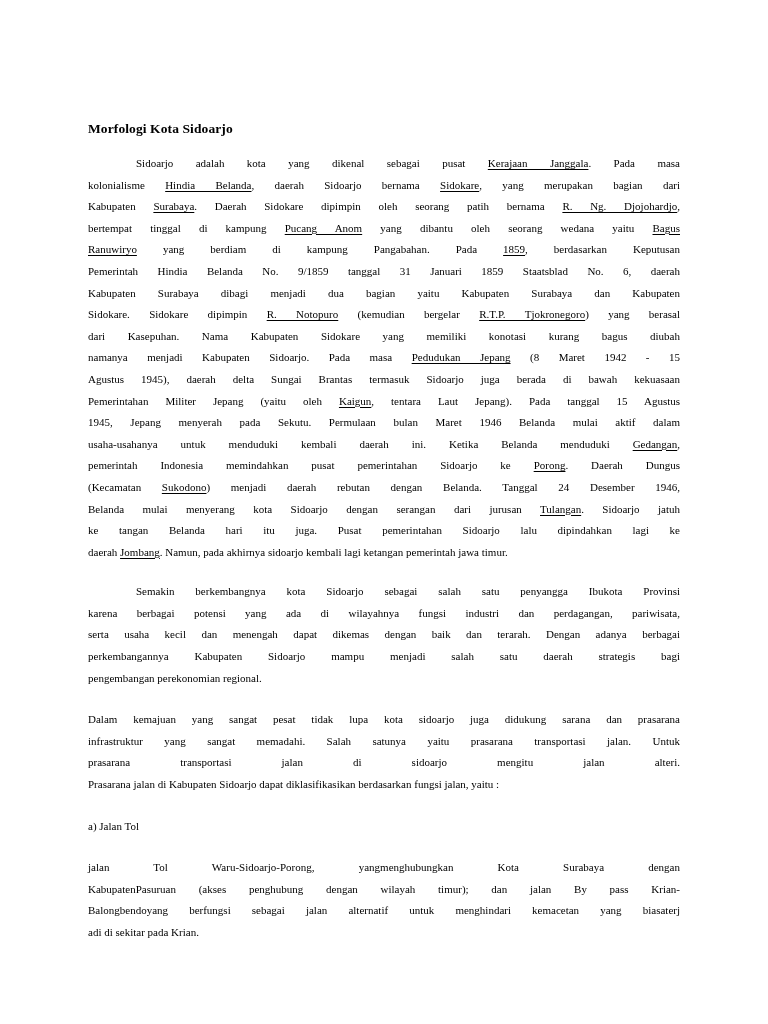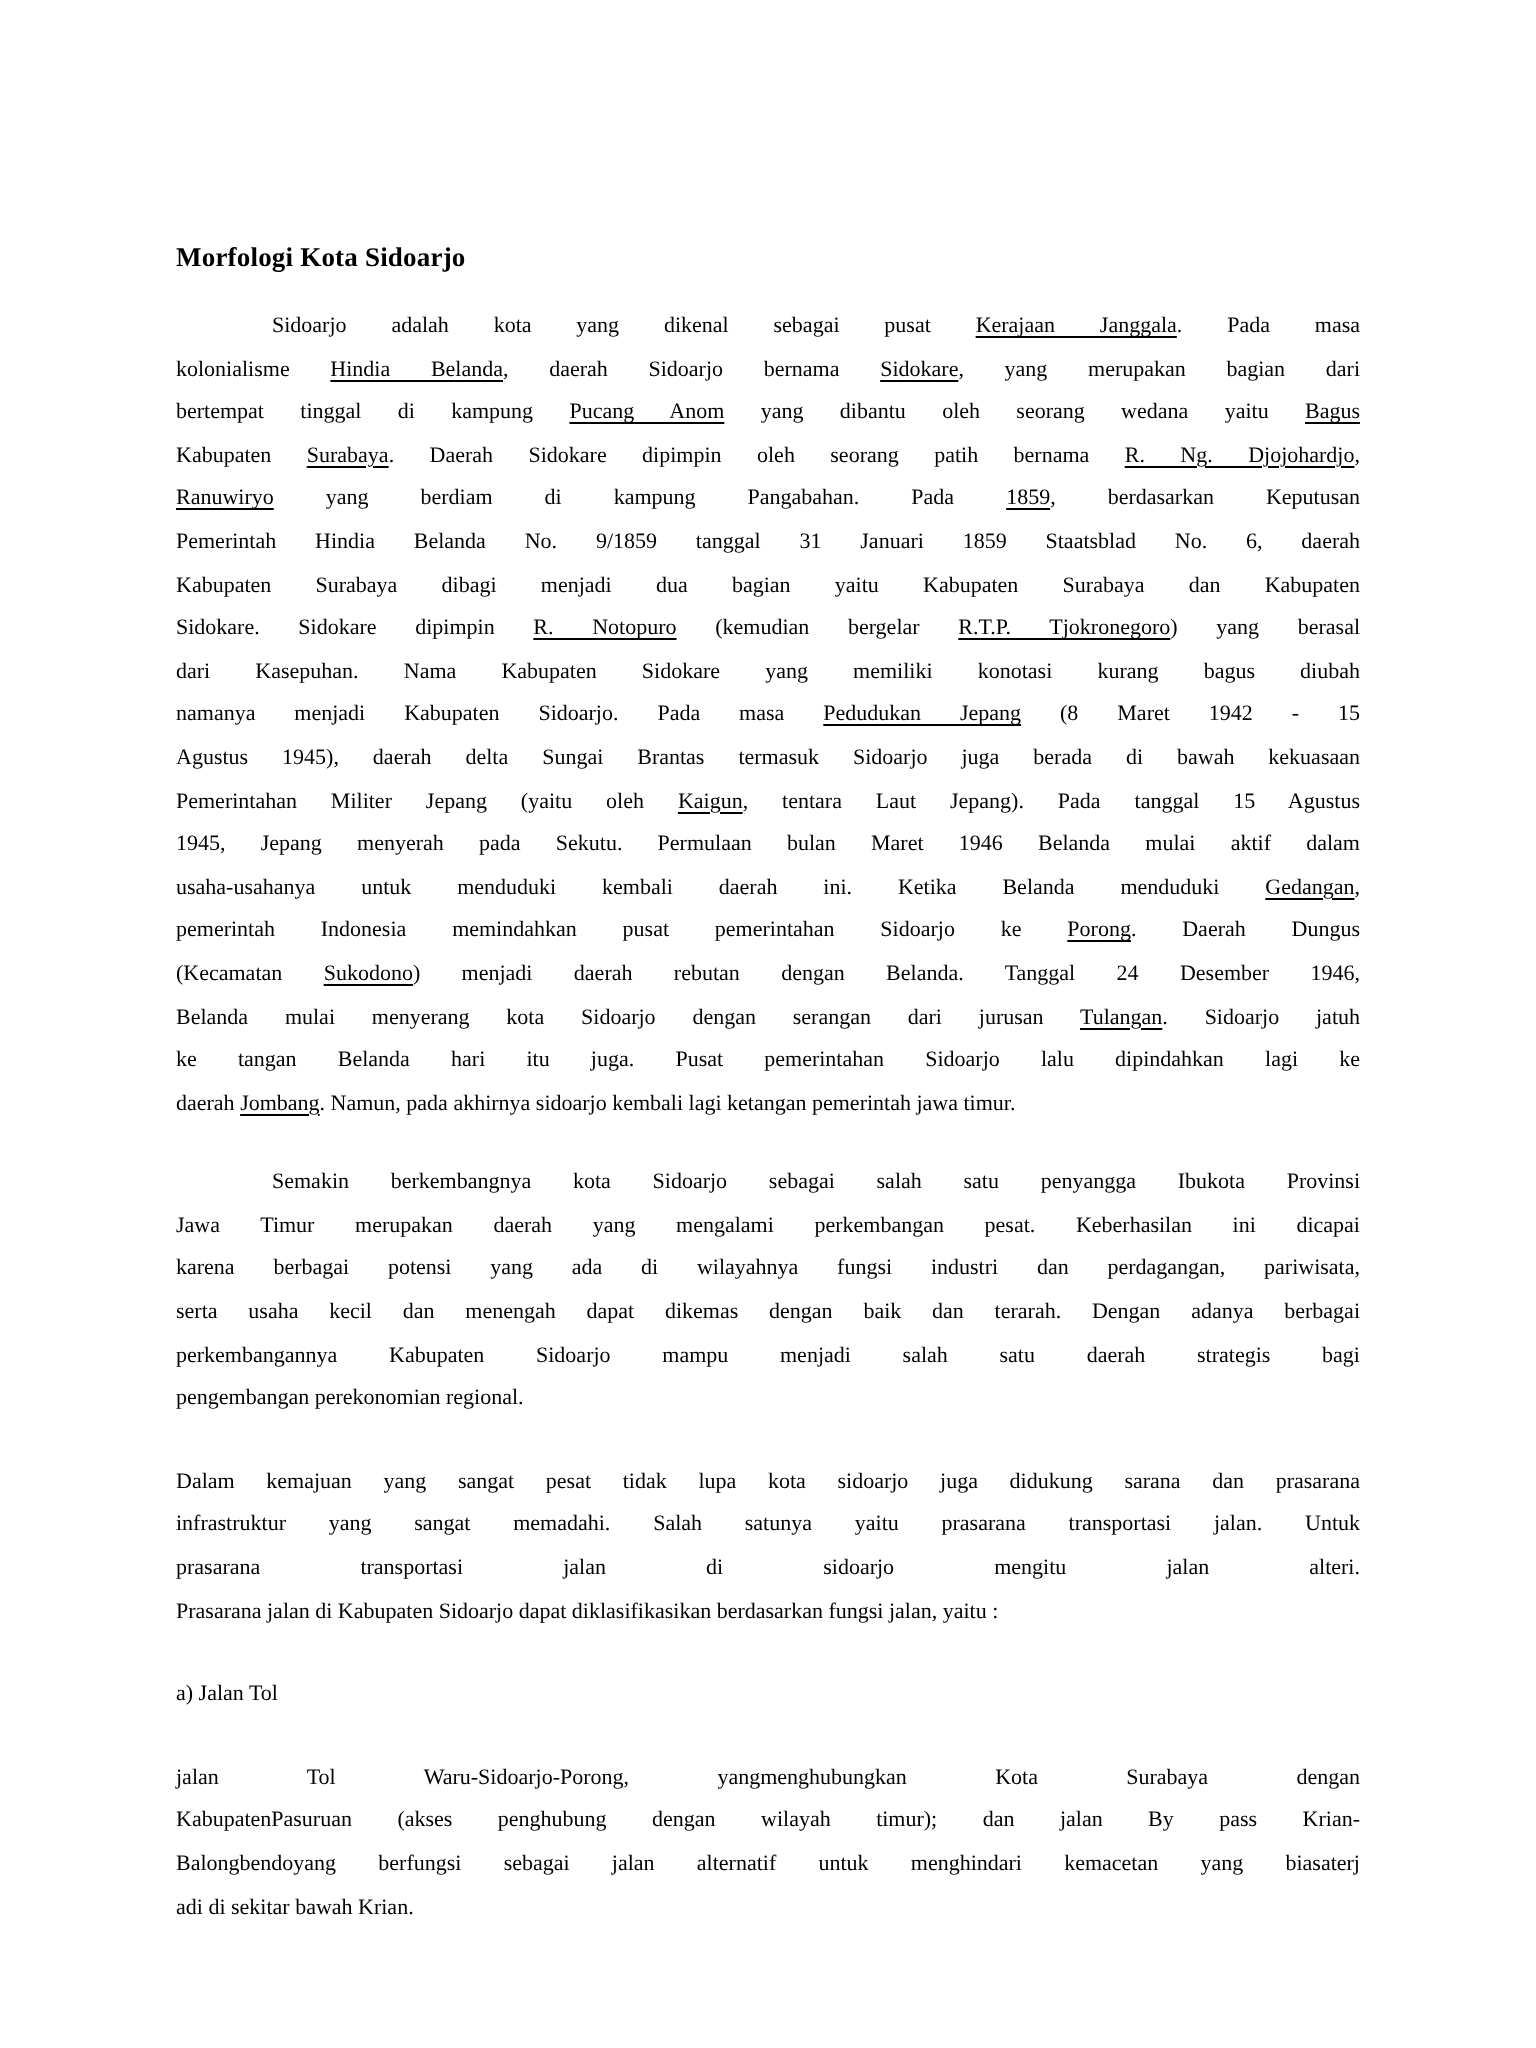--- a/index.html
+++ b/index.html
@@ -63,22 +63,22 @@
 </head>
 <body>
 
 <div class="page">
 
   <h1 class="doc-title">Morfologi Kota Sidoarjo</h1>
 
   <div class="para">
     <span class="ln indent">Sidoarjo adalah kota yang dikenal sebagai pusat <u class="term">Kerajaan Janggala</u>. Pada masa</span>
     <span class="ln">kolonialisme <u class="term">Hindia Belanda</u>, daerah Sidoarjo bernama <u class="term">Sidokare</u>, yang merupakan bagian dari</span>
+    <span class="ln">Kabupaten <u class="term">Surabaya</u>. Daerah Sidokare dipimpin oleh seorang patih bernama <u class="term">R. Ng. Djojohardjo</u>,</span>
     <span class="ln">bertempat tinggal di kampung <u class="term">Pucang Anom</u> yang dibantu oleh seorang wedana yaitu <u class="term">Bagus</u></span>
-    <span class="ln">Kabupaten <u class="term">Surabaya</u>. Daerah Sidokare dipimpin oleh seorang patih bernama <u class="term">R. Ng. Djojohardjo</u>,</span>
     <span class="ln"><u class="term">Ranuwiryo</u> yang berdiam di kampung Pangabahan. Pada <u class="term">1859</u>, berdasarkan Keputusan</span>
     <span class="ln">Pemerintah Hindia Belanda No. 9/1859 tanggal 31 Januari 1859 Staatsblad No. 6, daerah</span>
     <span class="ln">Kabupaten Surabaya dibagi menjadi dua bagian yaitu Kabupaten Surabaya dan Kabupaten</span>
     <span class="ln">Sidokare. Sidokare dipimpin <u class="term">R. Notopuro</u> (kemudian bergelar <u class="term">R.T.P. Tjokronegoro</u>) yang berasal</span>
     <span class="ln">dari Kasepuhan. Nama Kabupaten Sidokare yang memiliki konotasi kurang bagus diubah</span>
     <span class="ln">namanya menjadi Kabupaten Sidoarjo. Pada masa <u class="term">Pedudukan Jepang</u> (8 Maret 1942 - 15</span>
     <span class="ln">Agustus 1945), daerah delta Sungai Brantas termasuk Sidoarjo juga berada di bawah kekuasaan</span>
     <span class="ln">Pemerintahan Militer Jepang (yaitu oleh <u class="term">Kaigun</u>, tentara Laut Jepang). Pada tanggal 15 Agustus</span>
     <span class="ln">1945, Jepang menyerah pada Sekutu. Permulaan bulan Maret 1946 Belanda mulai aktif dalam</span>
     <span class="ln">usaha-usahanya untuk menduduki kembali daerah ini. Ketika Belanda menduduki <u class="term">Gedangan</u>,</span>
@@ -86,21 +86,20 @@
     <span class="ln">(Kecamatan <u class="term">Sukodono</u>) menjadi daerah rebutan dengan Belanda. Tanggal 24 Desember 1946,</span>
     <span class="ln">Belanda mulai menyerang kota Sidoarjo dengan serangan dari jurusan <u class="term">Tulangan</u>. Sidoarjo jatuh</span>
     <span class="ln">ke tangan Belanda hari itu juga. Pusat pemerintahan Sidoarjo lalu dipindahkan lagi ke</span>
     <span class="ln last">daerah <u class="term">Jombang</u>. Namun, pada akhirnya sidoarjo kembali lagi ketangan pemerintah jawa timur.</span>
   </div>
 
   <div class="gap-md"></div>
 
   <div class="para">
     <span class="ln indent">Semakin berkembangnya kota Sidoarjo sebagai salah satu penyangga Ibukota Provinsi</span>
-    <span class="ln">Jawa Timur merupakan daerah yang mengalami perkembangan pesat. Keberhasilan ini dicapai</span>
     <span class="ln">karena berbagai potensi yang ada di wilayahnya fungsi industri dan perdagangan, pariwisata,</span>
     <span class="ln">serta usaha kecil dan menengah dapat dikemas dengan baik dan terarah. Dengan adanya berbagai</span>
     <span class="ln">perkembangannya Kabupaten Sidoarjo mampu menjadi salah satu daerah strategis bagi</span>
     <span class="ln last">pengembangan perekonomian regional.</span>
   </div>
 
   <div class="gap-lg"></div>
 
   <div class="para">
     <span class="ln">Dalam kemajuan yang sangat pesat tidak lupa kota sidoarjo juga didukung sarana dan prasarana</span>
@@ -114,16 +113,16 @@
   <div class="para">
     <span class="ln last">a) Jalan Tol</span>
   </div>
 
   <div class="gap-lg"></div>
 
   <div class="para">
     <span class="ln">jalan Tol Waru-Sidoarjo-Porong, yangmenghubungkan Kota Surabaya dengan</span>
     <span class="ln">KabupatenPasuruan (akses penghubung dengan wilayah timur); dan jalan By pass Krian-</span>
     <span class="ln">Balongbendoyang berfungsi sebagai jalan alternatif untuk menghindari kemacetan yang biasaterj</span>
-    <span class="ln last">adi di sekitar bawah Krian.</span>
+    <span class="ln last">adi di sekitar pada Krian.</span>
   </div>
 
 </div>
 
 </body></html>

